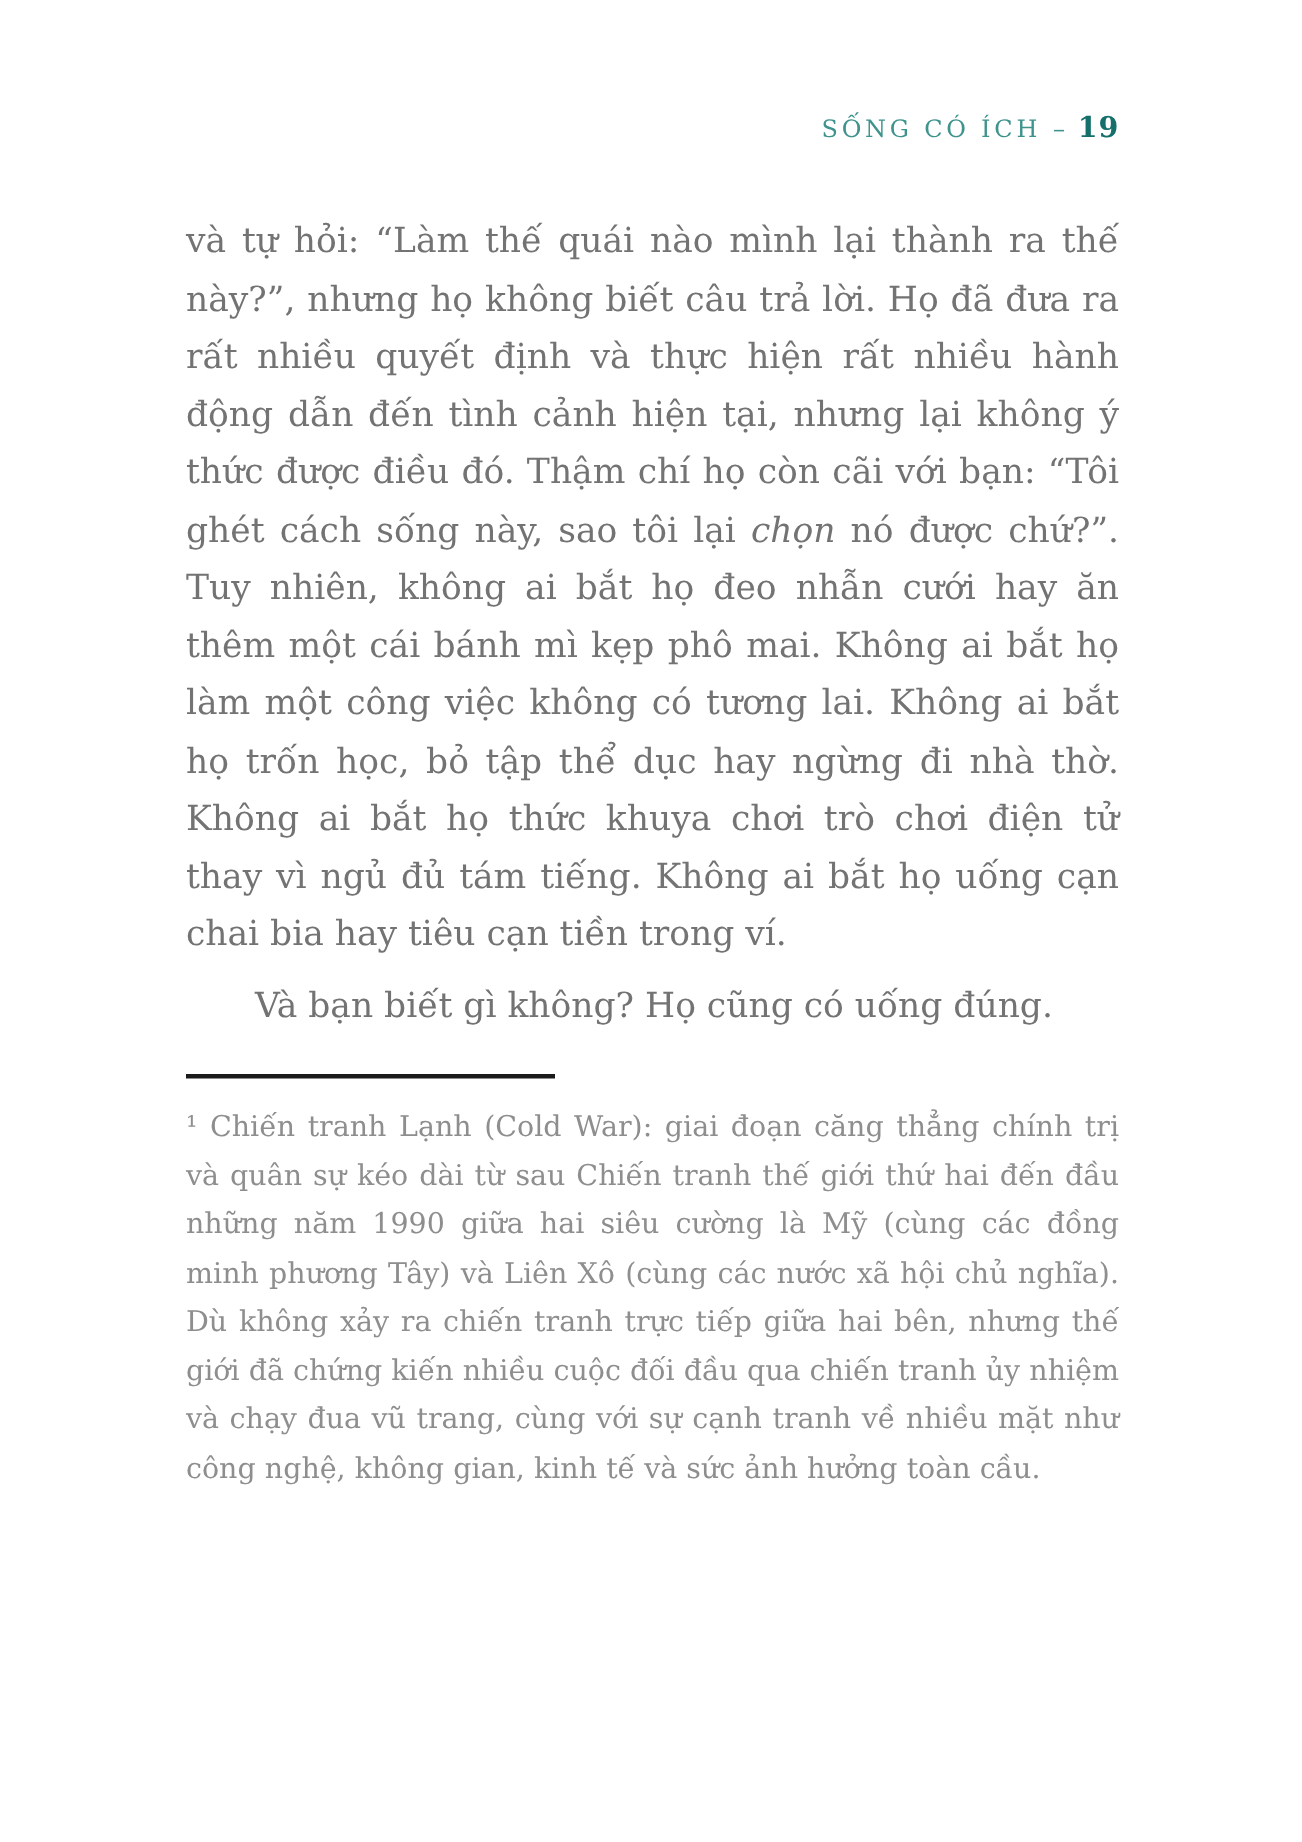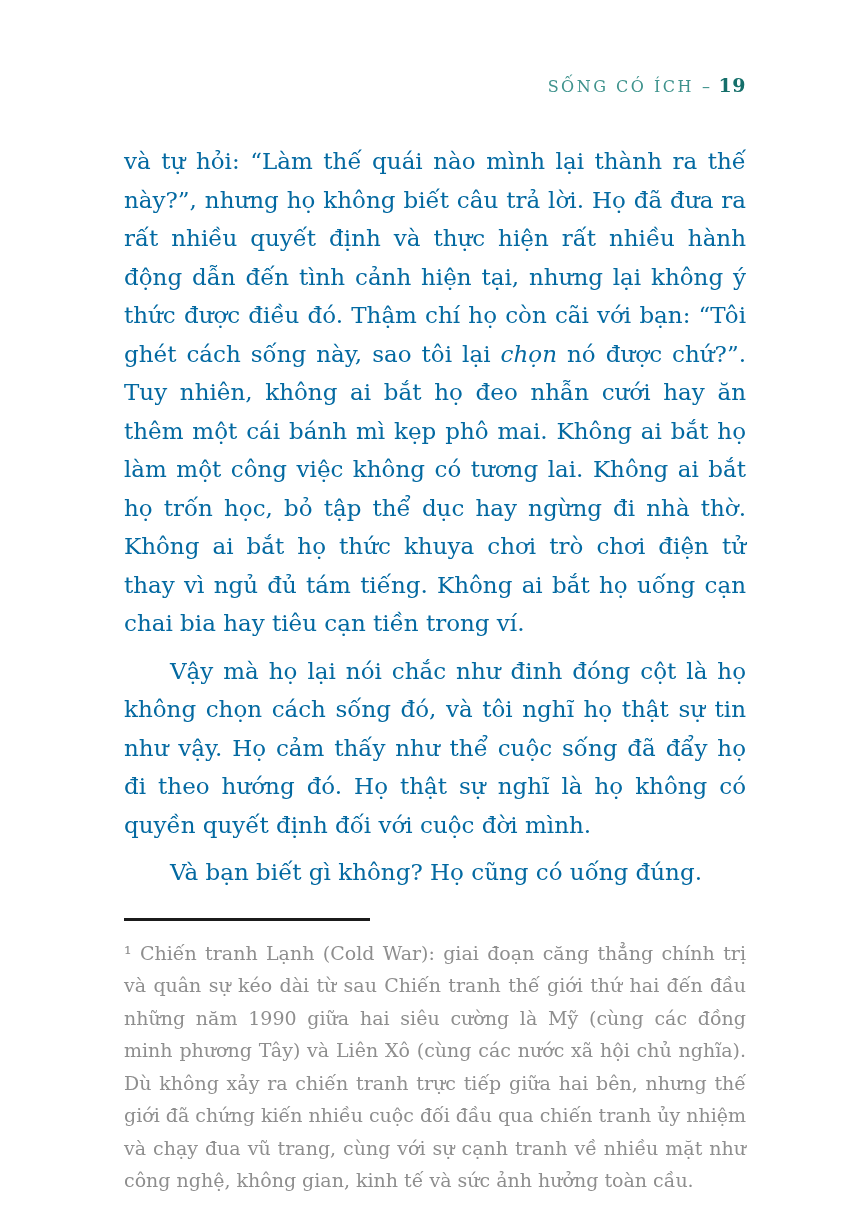--- a/index.html
+++ b/index.html
@@ -33,21 +33,21 @@
     color: #3f938d;
     margin: 0 6px 0 8px;
   }
   .running-header .rh-page {
     color: #156f6a;
     font-weight: bold;
     font-size: 19px;
     letter-spacing: 0.5px;
   }
   .body-text {
-    color: #0369a1;
+    color: #737373;
     font-size: 23px;
     line-height: 38.5px;
     text-align: justify;
   }
   .body-text p {
     margin: 0 0 9px 0;
   }
   .body-text p.indent {
     text-indent: 46px;
   }
@@ -72,21 +72,20 @@
 <body>
 
 <div class="page">
 
   <div class="running-header">
     <span class="rh-title">SỐNG CÓ ÍCH</span><span class="rh-dash">–</span><span class="rh-page">19</span>
   </div>
 
   <div class="body-text">
     <p><span>và tự hỏi: “Làm thế quái nào mình lại thành ra thế này?”, nhưng họ không biết câu trả lời. Họ đã đưa ra rất nhiều quyết định và thực hiện rất nhiều hành động dẫn đến tình cảnh hiện tại, nhưng lại không ý thức được điều đó. Thậm chí họ còn cãi với bạn: “Tôi ghét cách sống này, sao tôi lại </span><em>chọn</em><span> nó được chứ?”. Tuy nhiên, không ai bắt họ đeo nhẫn cưới hay ăn thêm một cái bánh mì kẹp phô mai. Không ai bắt họ làm một công việc không có tương lai. Không ai bắt họ trốn học, bỏ tập thể dục hay ngừng đi nhà thờ. Không ai bắt họ thức khuya chơi trò chơi điện tử thay vì ngủ đủ tám tiếng. Không ai bắt họ uống cạn chai bia hay tiêu cạn tiền trong ví.</span></p>
-    <p class="indent">Vậy mà họ lại nói chắc như đinh đóng cột là họ không chọn cách sống đó, và tôi nghĩ họ thật sự tin như vậy. Họ cảm thấy như thể cuộc sống đã đẩy họ đi theo hướng đó. Họ thật sự nghĩ là họ không có quyền quyết định đối với cuộc đời mình.</p>
     <p class="indent">Và bạn biết gì không? Họ cũng có uống đúng.</p>
   </div>
 
   <hr class="footnote-rule">
 
   <div class="footnote">¹ Chiến tranh Lạnh (Cold War): giai đoạn căng thẳng chính trị và quân sự kéo dài từ sau Chiến tranh thế giới thứ hai đến đầu những năm 1990 giữa hai siêu cường là Mỹ (cùng các đồng minh phương Tây) và Liên Xô (cùng các nước xã hội chủ nghĩa). Dù không xảy ra chiến tranh trực tiếp giữa hai bên, nhưng thế giới đã chứng kiến nhiều cuộc đối đầu qua chiến tranh ủy nhiệm và chạy đua vũ trang, cùng với sự cạnh tranh về nhiều mặt như công nghệ, không gian, kinh tế và sức ảnh hưởng toàn cầu.</div>
 
 </div>
 
 </body></html>

